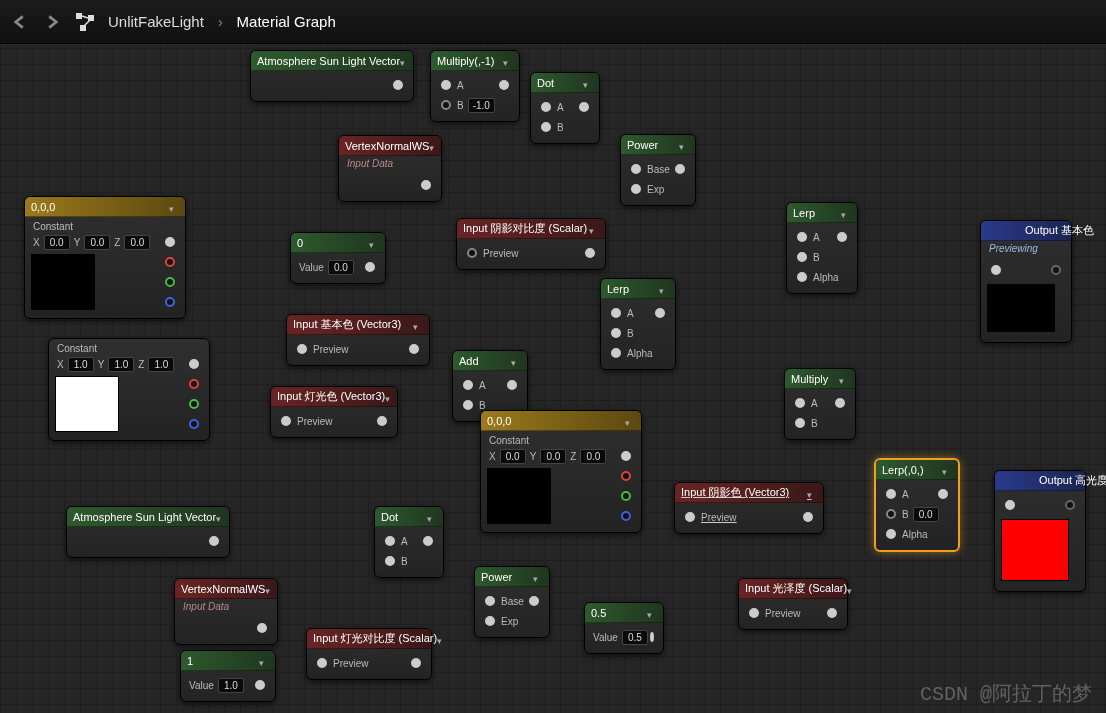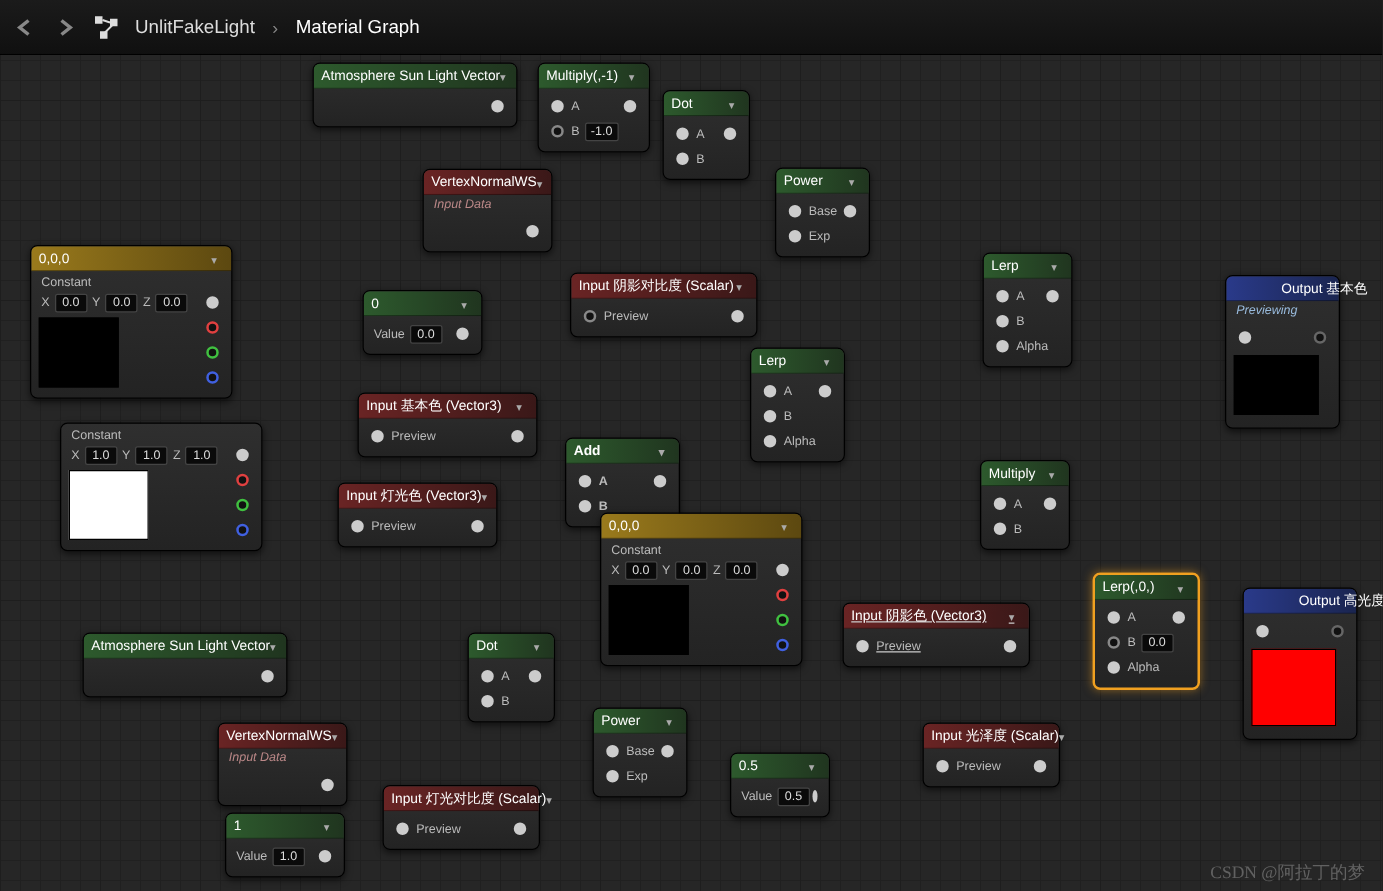--- a/index.html
+++ b/index.html
@@ -87,21 +87,21 @@
 .chev { width:10px; height:10px; }
 .chev::before { content:"▾"; font-size:9px; color:#aaa; }
 .swatch {
   width: 64px; height: 56px; margin: 4px 0;
   border: 1px solid #000;
 }
 .swatch.black { background:#000; }
 .swatch.white { background:#fff; }
 .swatch.red { background:#f00; }
 svg.wires { position:absolute; inset:0; z-index:5; pointer-events:none; }
-.watermark { position:absolute; right:14px; bottom:6px; color:#aaa; font-size:14px; opacity:.45; z-index:60; font-family:Liberation Serif, serif; }
+.watermark { position:absolute; right:14px; bottom:6px; color:#aaa; font-size:20px; opacity:.45; z-index:60; font-family:Liberation Mono, monospace; }
 </style>
 </head>
 <body>
 
 <div class="canvas"></div>
 
 <svg class="wires">
   <g stroke="#dadada" stroke-width="2" fill="none" opacity="0.9">
     <path d="M411,81 C430,81 420,81 434,81"></path>
     <path d="M514,81 C525,81 525,97 535,97"></path>
@@ -401,21 +401,21 @@
     </div>
   <div class="node-body">
       <div class="row">
         <span class="pin full"></span>
         <span class="lbl">Preview</span>
         <span class="pin full out"></span>
       </div>
     </div>
 </div>
 
-<div class="node" style="left:452px; top:350px; width:92px;font-weight:bold;">
+<div class="node" style="left:452px; top:350px; width:76px;">
   <div class="node-header hdr-green">
       <span class="title">Add</span>
       <span class="chev"></span>
     </div>
   <div class="node-body">
     <div class="row">
         <span class="pin full"></span>
         <span class="lbl">A</span>
         <span class="pin full out"></span>
       </div>

